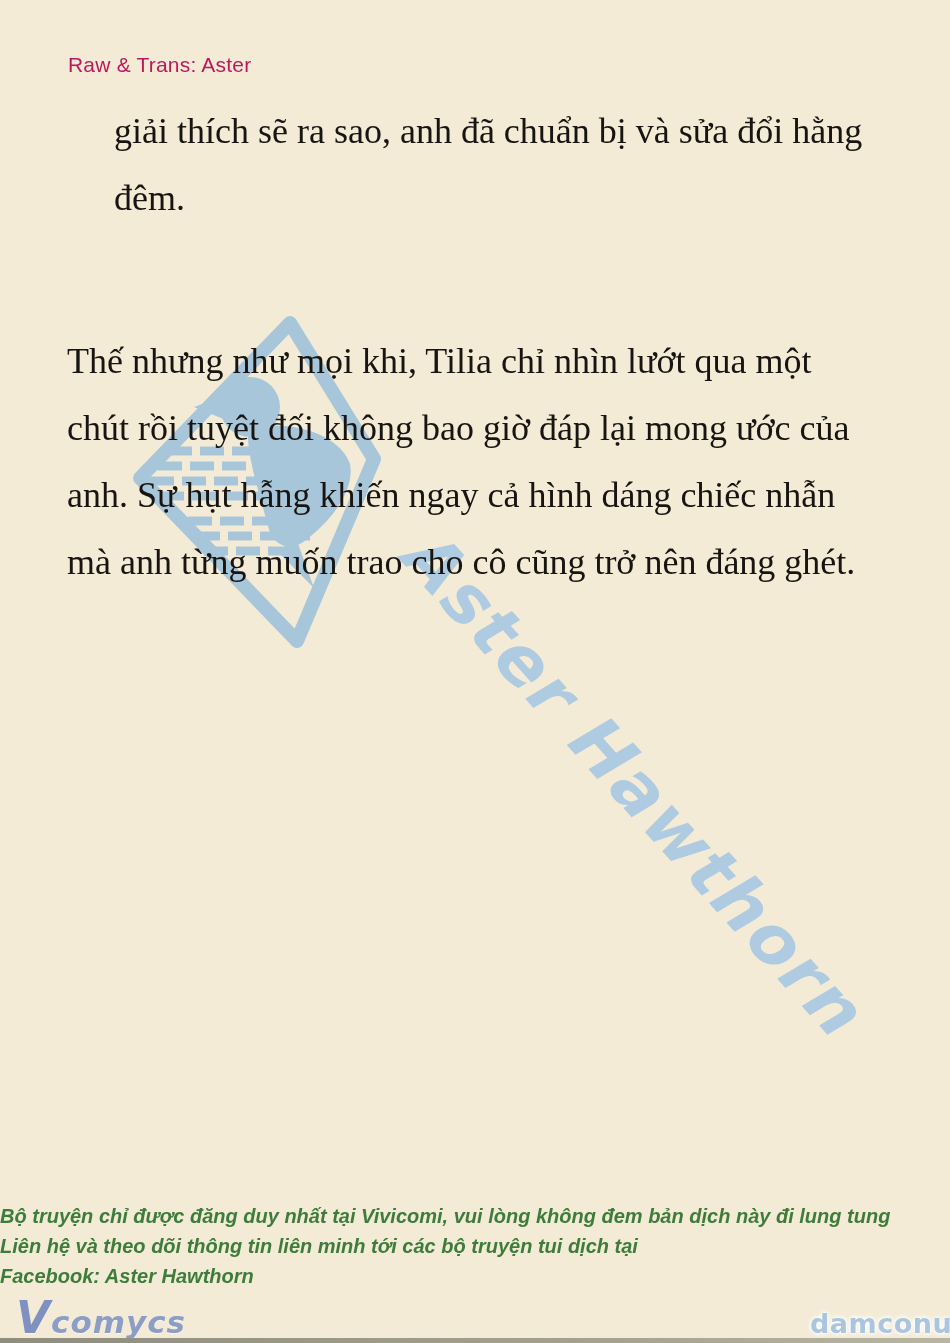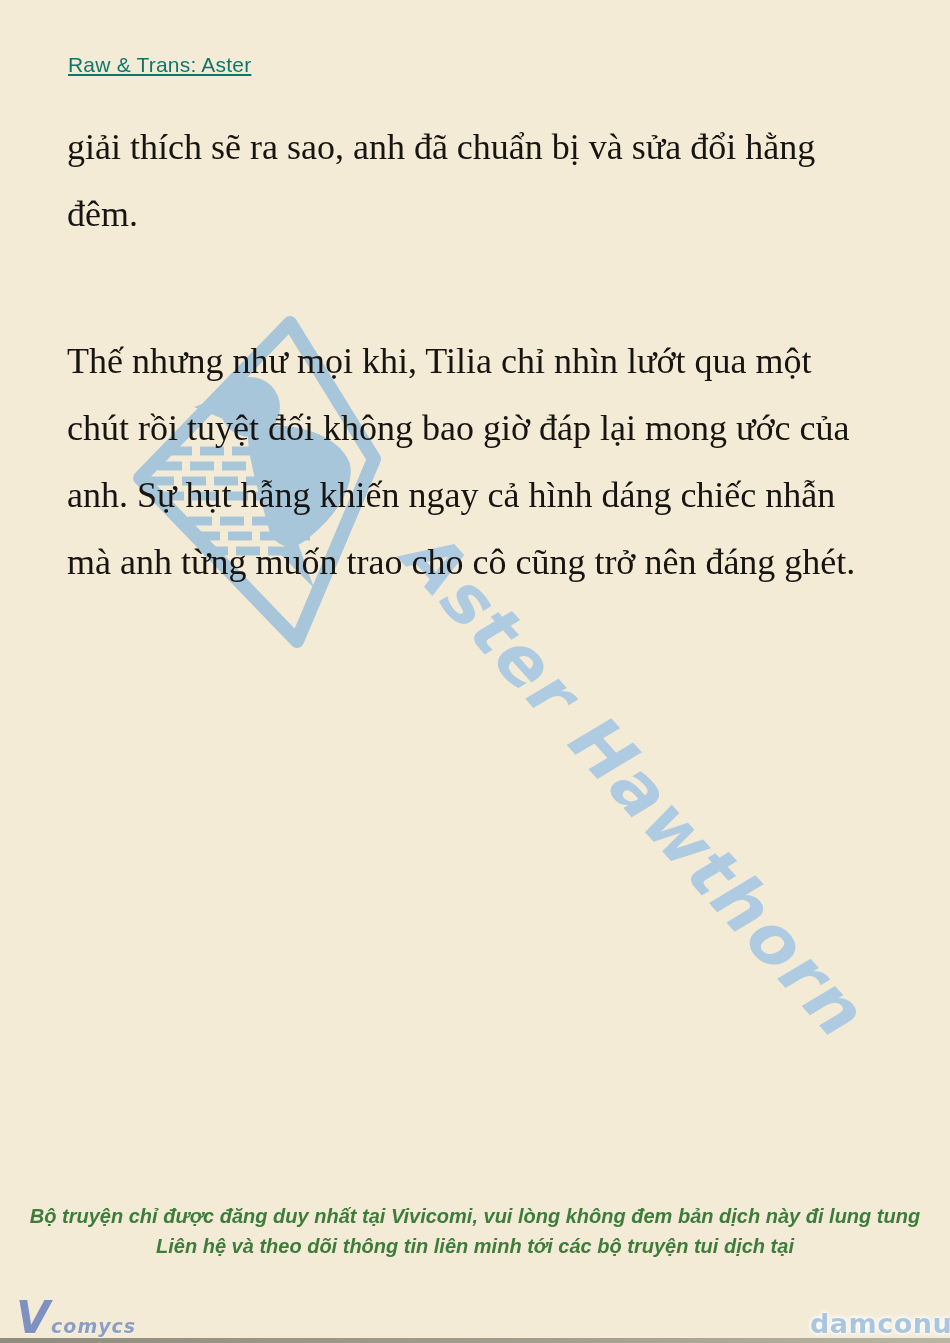--- a/index.html
+++ b/index.html
@@ -12,23 +12,22 @@
     background: #f3ebd6;
     overflow: hidden;
     font-family: "Liberation Serif", "DejaVu Serif", serif;
   }
   .credit {
     position: absolute;
     left: 68px;
     top: 53px;
     font-family: "Liberation Sans", "DejaVu Sans", sans-serif;
     font-size: 21px;
-    color: #0f766e;
+    color: #be185d;
     letter-spacing: 0.2px;
-    text-decoration: underline;
   }
   .wm {
     position: absolute;
     left: 0; top: 0;
     width: 950px; height: 1343px;
     pointer-events: none;
   }
   .wm-text {
     font-family: "DejaVu Sans", "Liberation Sans", sans-serif;
     font-weight: bold;
@@ -37,44 +36,43 @@
   }
   .para {
     position: absolute;
     left: 67px;
     width: 805px;
     font-size: 36px;
     line-height: 67px;
     color: #171411;
     text-align: left;
   }
-  .p1 { top: 114px; }
+  .p1 { top: 98px; margin-left: 47px; }
   .p2 { top: 328px; }
   .p3 { top: 758px; }
   .footer {
     position: absolute;
     left: 0;
     top: 1201px;
     width: 950px;
-    text-align: center;
     font-family: "Liberation Sans", "DejaVu Sans", sans-serif;
     font-weight: bold;
     font-style: italic;
     font-size: 20px;
     line-height: 30px;
     color: #3e7c3c;
   }
   .vcomycs {
     position: absolute;
     left: 16px;
     top: 1292px;
     font-family: "DejaVu Sans", "Liberation Sans", sans-serif;
     font-style: italic;
     font-weight: bold;
-    font-size: 19px;
+    font-size: 31px;
     letter-spacing: 1px;
     color: #8c9dc6;
     text-shadow: 0 1px 1px rgba(255,255,255,0.6);
   }
   .vcomycs::first-letter {
     font-size: 44px;
     color: #7e91c0;
   }
   .damconuong {
     position: absolute;
@@ -133,20 +131,21 @@
   </svg>
 
   <div class="para p1">giải thích sẽ ra sao, anh đã chuẩn bị và sửa đổi hằng đêm.</div>
 
   <div class="para p2">Thế nhưng như mọi khi, Tilia chỉ nhìn lướt qua một chút rồi tuyệt đối không bao giờ đáp lại mong ước của anh. Sự hụt hẫng khiến ngay cả hình dáng chiếc nhẫn mà anh từng muốn trao cho cô cũng trở nên đáng ghét.</div>
 
 
   <div class="footer">
     <div>Bộ truyện chỉ được đăng duy nhất tại Vivicomi, vui lòng không đem bản dịch này đi lung tung</div>
     <div>Liên hệ và theo dõi thông tin liên minh tới các bộ truyện tui dịch tại</div>
+    <div>Facebook: Aster Hawthorn</div>
   </div>
 
   <div class="vcomycs">Vcomycs</div>
 
   <div class="damconuong">damconuong</div>
 
   <div class="bottom-edge"></div>
 
 </div>
 

